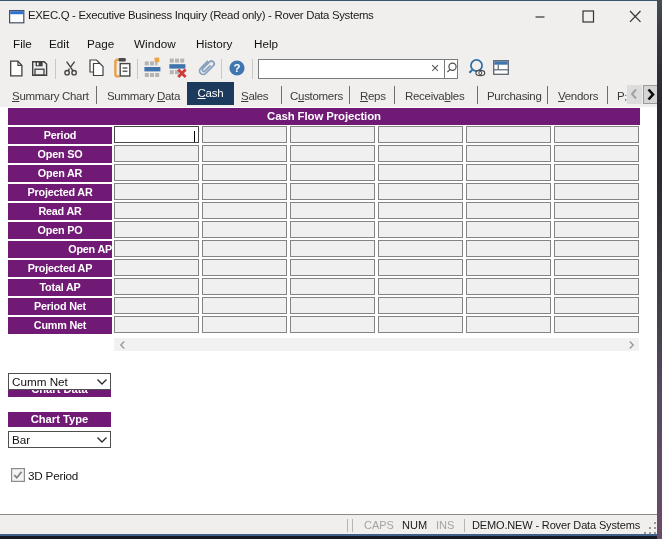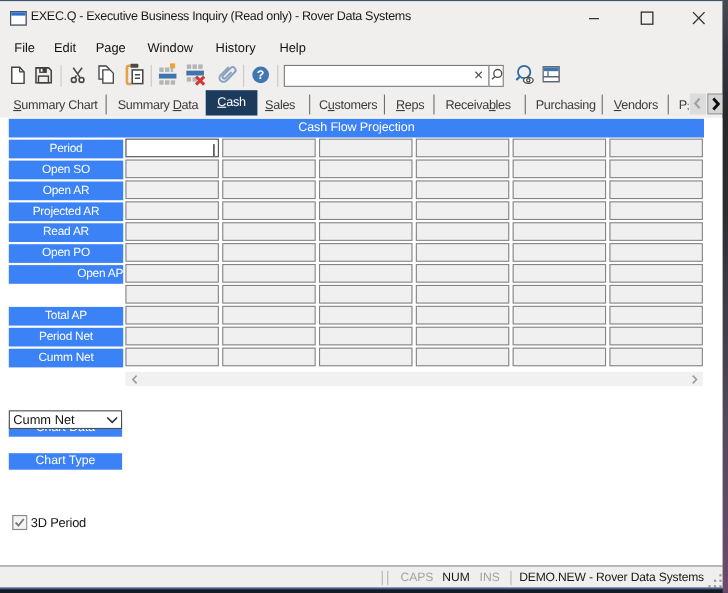--- a/index.html
+++ b/index.html
@@ -40,22 +40,22 @@
     line-height:22px; letter-spacing:-0.2px; }
   #tabL { position:absolute; left:627px; top:84px; width:15px; height:19px;
     background:#dcdcdc; color:#a2a2a2; text-align:center; font-size:11px;
     line-height:14px; font-weight:bold; }
   #tabR { position:absolute; left:643px; top:84px; width:15px; height:19px;
     background:#d4d4d4; color:#0a0a0a; text-align:center; font-size:11px;
     line-height:12px; font-weight:bold; border:1px solid #9a9a9a; }
   
   #content { position:absolute; left:0; top:106px; width:657px; height:407px;
              background:#ffffff; }
-  .navybox { position:absolute; background:#3b82f6; color:#fff;
-             text-align:center; }
+  .navybox { position:absolute; background:#701a75; color:#fff;
+             text-align:center;font-weight:bold; }
   .rowlab { left:8px; width:104px; height:17px; font-size:10.8px;
             line-height:17px; letter-spacing:-0.2px; }
   .cell { position:absolute; width:85px; height:17px; background:#f0f0f0;
           border:1px solid #848484; }
   #fcell { background:#fff; border:1px solid #4a4a4a; }
   #caret { position:absolute; width:1px; height:11px; background:#000; }
   #hscroll { position:absolute; left:114px; top:231px; width:525px; height:13px;
              background:#f1f1f1; color:#9a9a9a; font-size:10px; }
   
   .drop { position:absolute; left:8px; width:103px; height:17px;
@@ -241,20 +241,21 @@
     <div class="cell" style="left:378px;top:114px;"></div>
     <div class="cell" style="left:466px;top:114px;"></div>
     <div class="cell" style="left:554px;top:114px;"></div>
     <div class="navybox rowlab" style="top:134px;text-align:right;">Open AP</div>
     <div class="cell" style="left:114px;top:133px;"></div>
     <div class="cell" style="left:202px;top:133px;"></div>
     <div class="cell" style="left:290px;top:133px;"></div>
     <div class="cell" style="left:378px;top:133px;"></div>
     <div class="cell" style="left:466px;top:133px;"></div>
     <div class="cell" style="left:554px;top:133px;"></div>
+    <div class="navybox rowlab" style="top:153px;">Projected AP</div>
     <div class="cell" style="left:114px;top:152px;"></div>
     <div class="cell" style="left:202px;top:152px;"></div>
     <div class="cell" style="left:290px;top:152px;"></div>
     <div class="cell" style="left:378px;top:152px;"></div>
     <div class="cell" style="left:466px;top:152px;"></div>
     <div class="cell" style="left:554px;top:152px;"></div>
     <div class="navybox rowlab" style="top:172px;">Total AP</div>
     <div class="cell" style="left:114px;top:171px;"></div>
     <div class="cell" style="left:202px;top:171px;"></div>
     <div class="cell" style="left:290px;top:171px;"></div>
@@ -283,20 +284,25 @@
           <path d="M3.8 1.5 L7.2 5 L3.8 8.5" fill="none" stroke="#9a9a9a" stroke-width="1.4"></path>
         </svg>
     </div>
     <div class="navybox" style="left:8px;top:247px;width:103px;height:15px;font-size:11.2px;line-height:15px;margin-top:28px;">Chart Data</div>
     <div class="drop" style="top:266px;">Cumm Net
       <svg class="abs" style="left:86px;top:4px" width="14" height="9" viewBox="0 0 14 9">
           <path d="M2.5 1.5 L7 6 L11.5 1.5" fill="none" stroke="#2c2c2c" stroke-width="1.4"></path>
         </svg>
     </div>
     <div class="navybox" style="left:8px;top:305px;width:103px;height:15px;font-size:11.2px;line-height:15px;">Chart Type</div>
+    <div class="drop" style="top:324px;">Bar
+      <svg class="abs" style="left:86px;top:4px" width="14" height="9" viewBox="0 0 14 9">
+          <path d="M2.5 1.5 L7 6 L11.5 1.5" fill="none" stroke="#2c2c2c" stroke-width="1.4"></path>
+        </svg>
+    </div>
     <svg class="abs" style="left:11px;top:361px" width="14" height="14" viewBox="0 0 14 14">
       <rect x="0.6" y="0.6" width="12.8" height="12.8" fill="#f4f4f4" stroke="#8a8a8a" stroke-width="1.2"></rect>
       <path d="M3.2 7 l2.6 2.8 l4.8 -6" fill="none" stroke="#7d7d7d" stroke-width="1.7"></path>
     </svg>
     <div class="abs" style="left:28px;top:362px;font-size:11.7px;letter-spacing:-0.2px;color:#141414;">3D Period</div>
   </div>
 
   <div id="status">
     <div class="ssep" style="left:347px"></div>
     <div class="ssep" style="left:352px"></div>

